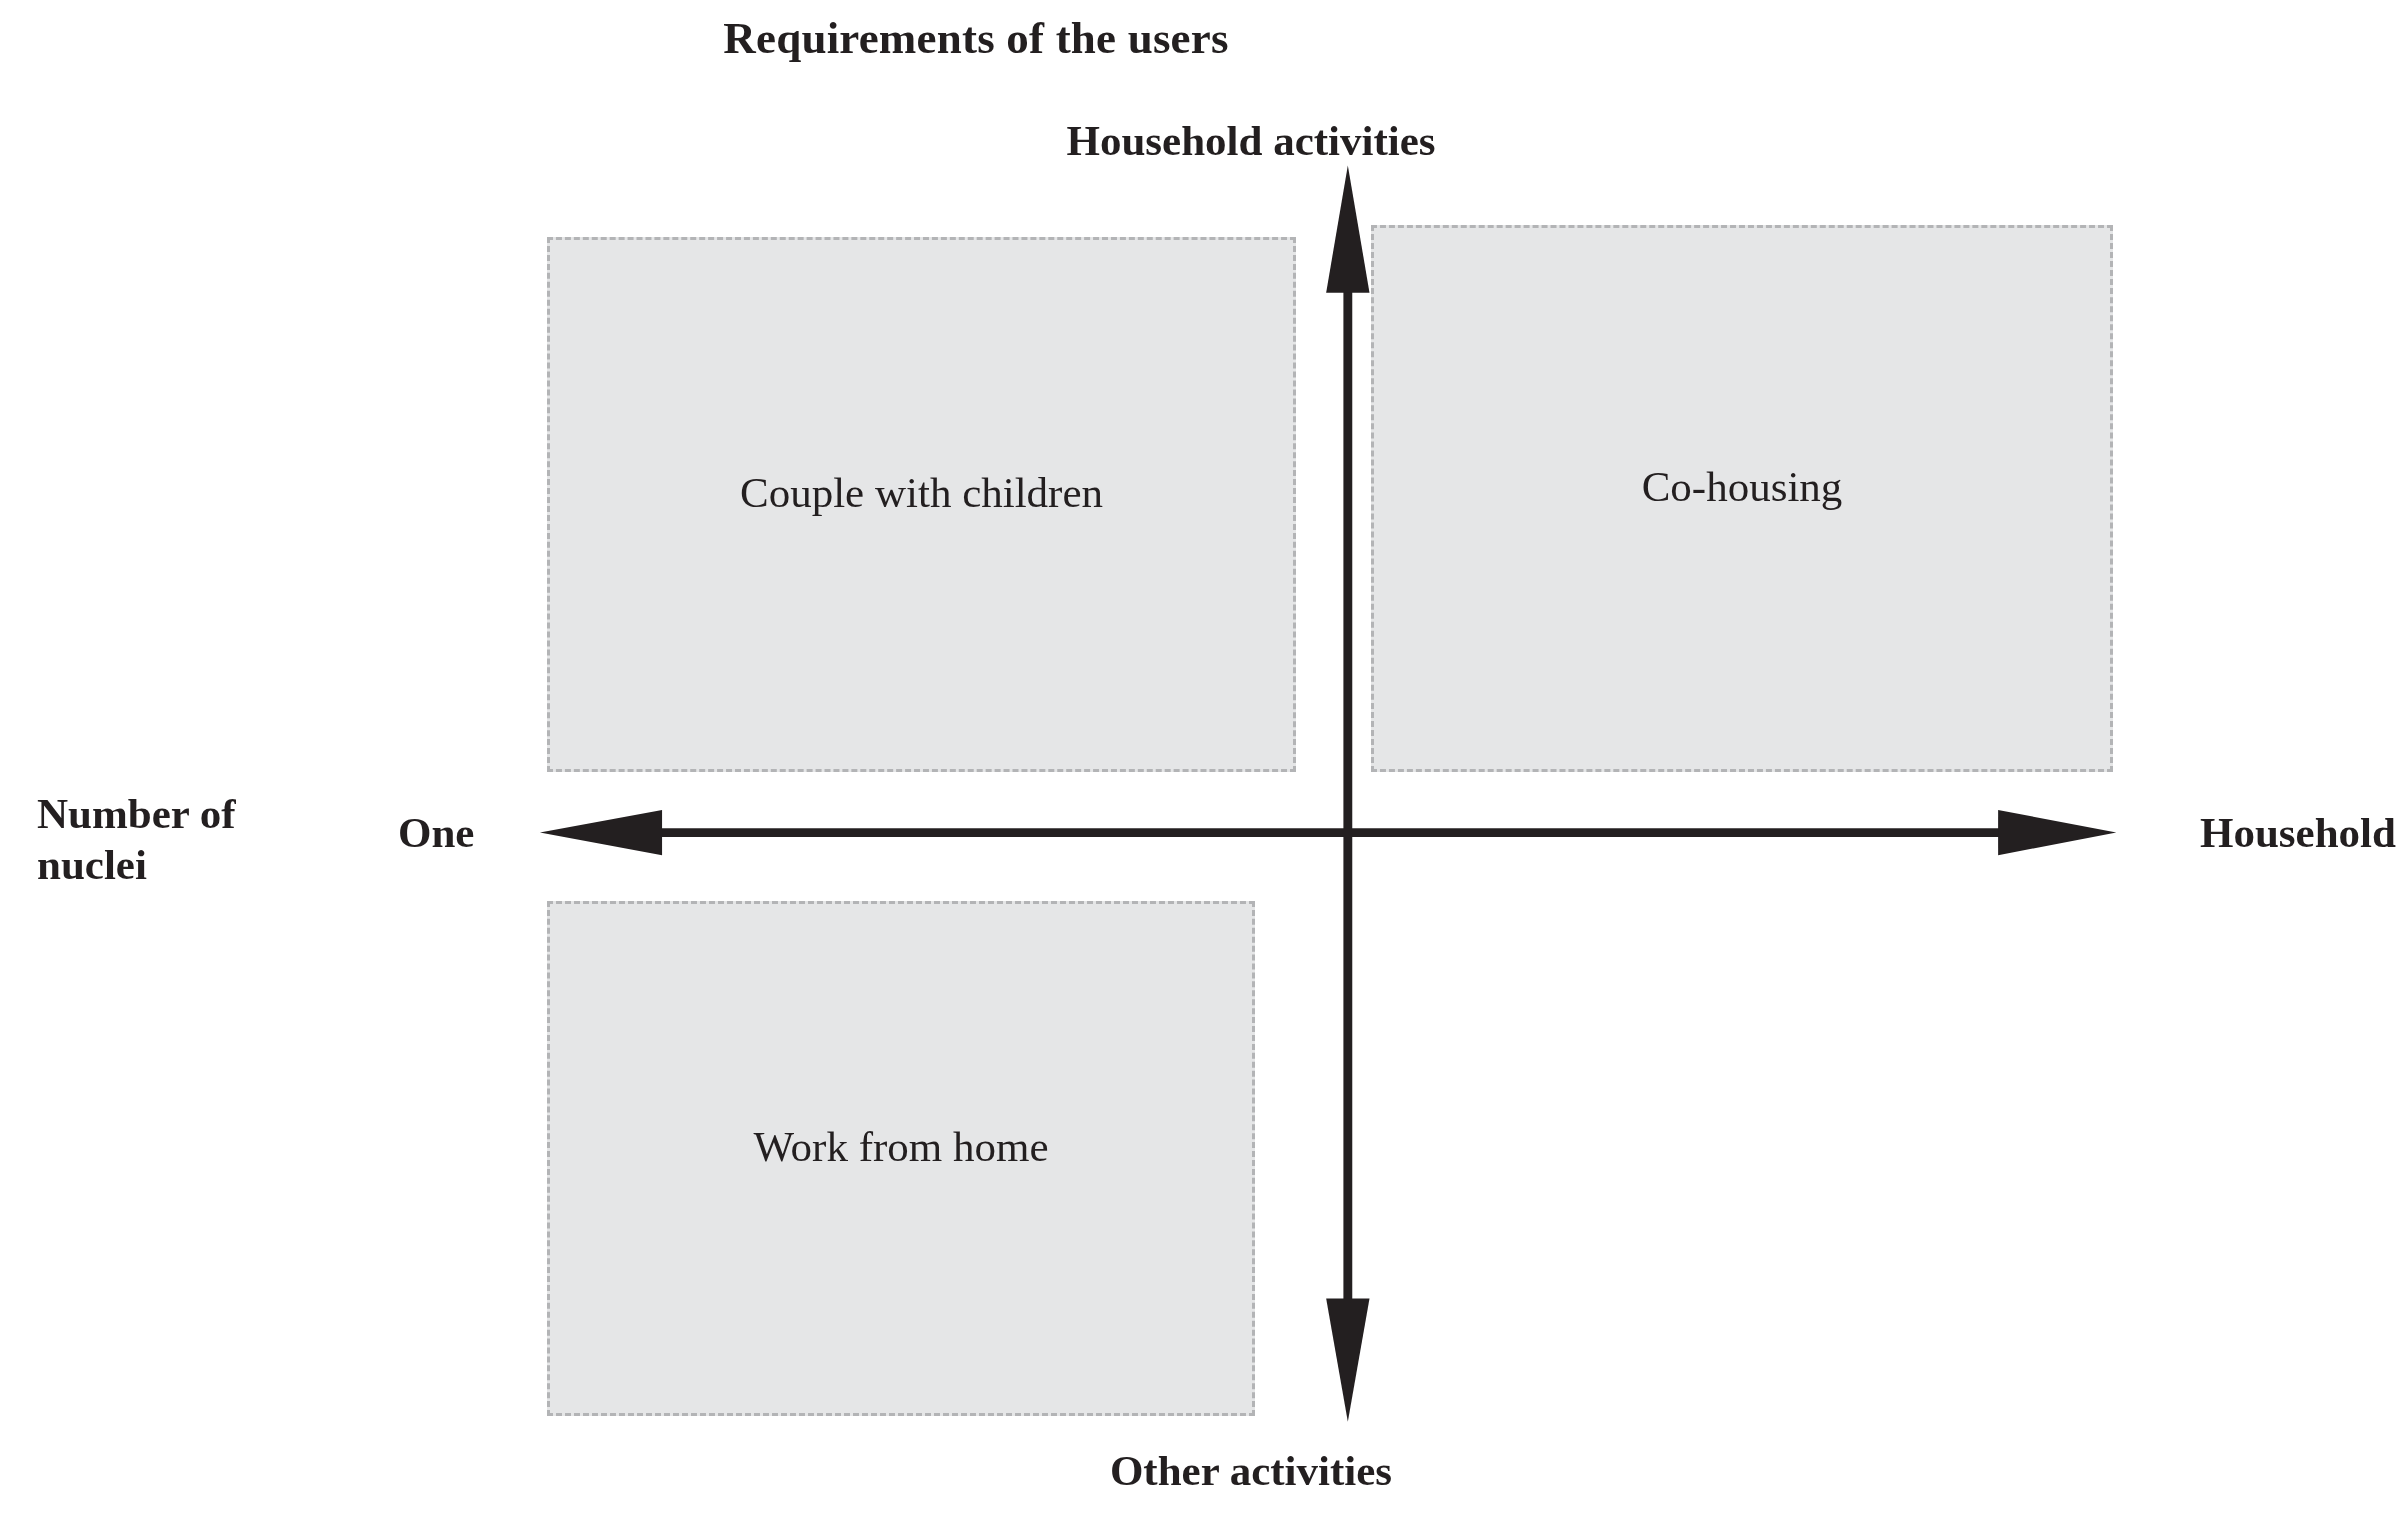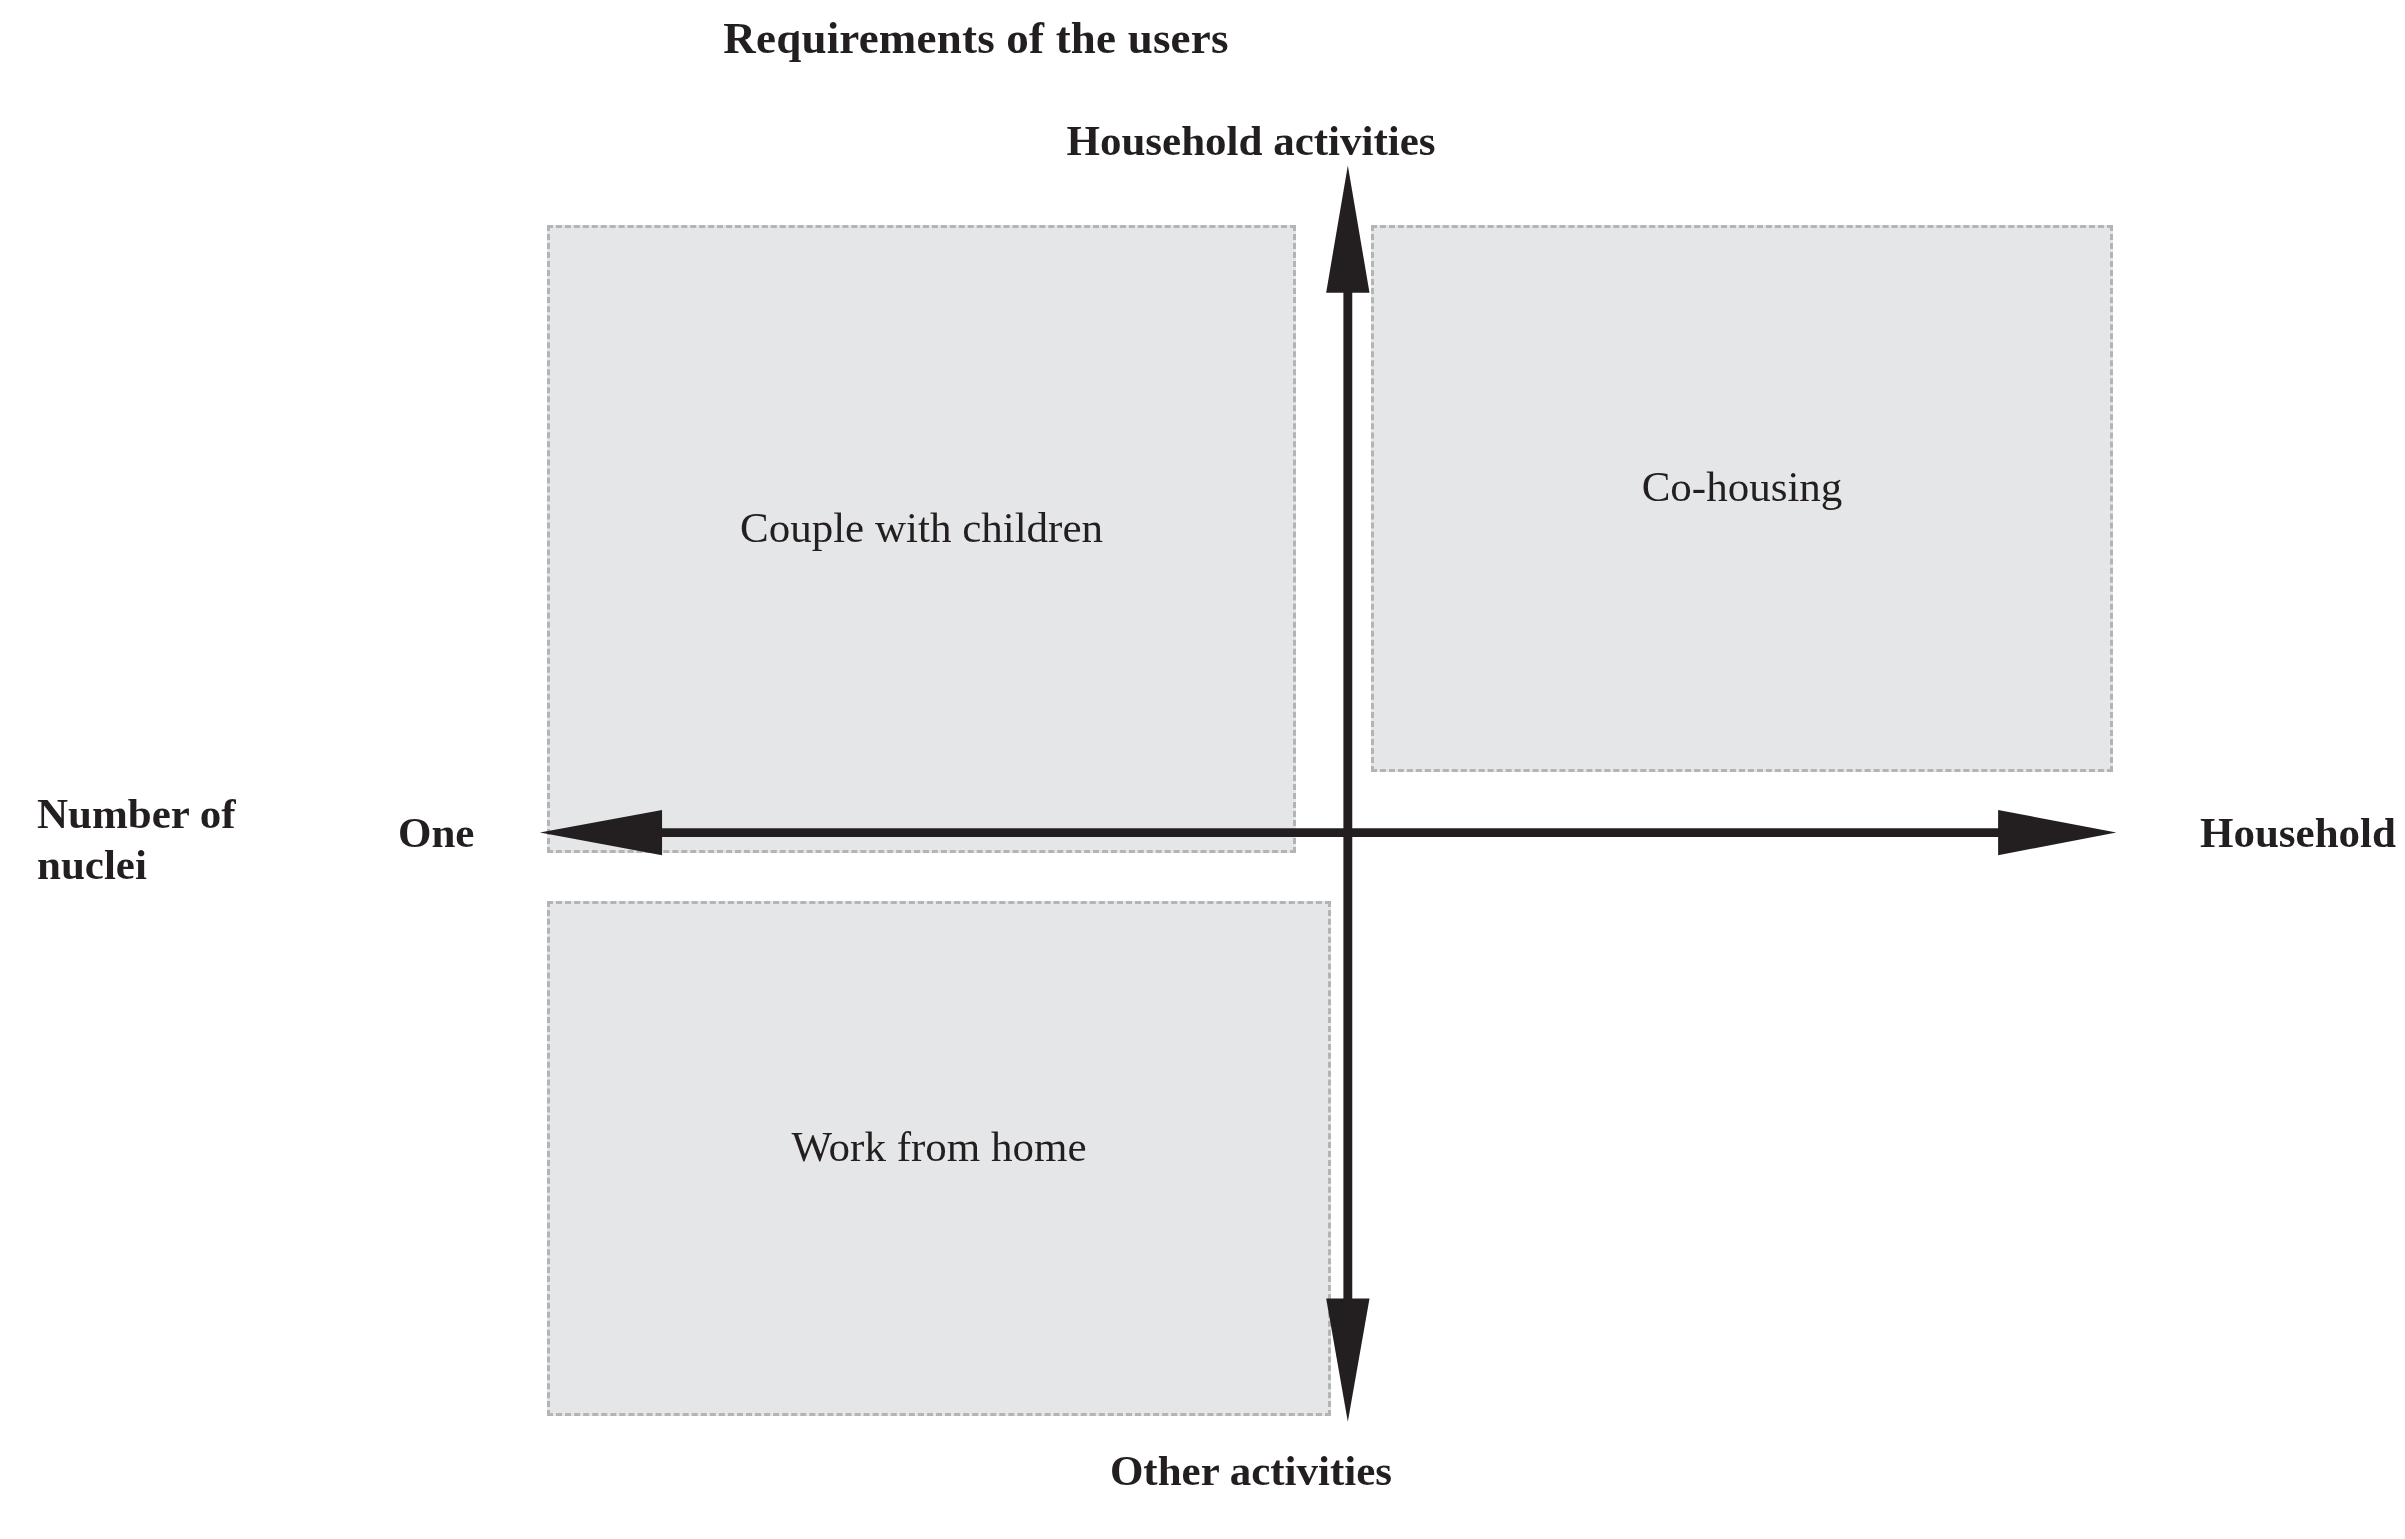--- a/index.html
+++ b/index.html
@@ -85,25 +85,25 @@
     justify-content: center;
   }
   .quad-label {
     font-size: 43px;
     font-weight: normal;
     color: #231f20;
     white-space: nowrap;
     transform: translateY(-11.8px);
   }
   
-  #quad-0 { left: 547px;  top: 225px;  width: 749px; height: 628px; text-align: right; }
+  #quad-0 { left: 547px;  top: 237px;  width: 749px; height: 535px; text-align: right; }
   
   #quad-1 { left: 1371px; top: 225px;  width: 742px; height: 547px; }
   
-  #quad-2 { left: 547px;  top: 901px;  width: 784px; height: 515px; }
+  #quad-2 { left: 547px;  top: 901px;  width: 708px; height: 515px; }
   
   #quad-3 { left: 1371px; top: 901px;  width: 742px; height: 515px; }
 
   
   #axes {
     position: absolute;
     left: 0;
     top: 0;
     width: 2406px;
     height: 1540px;

